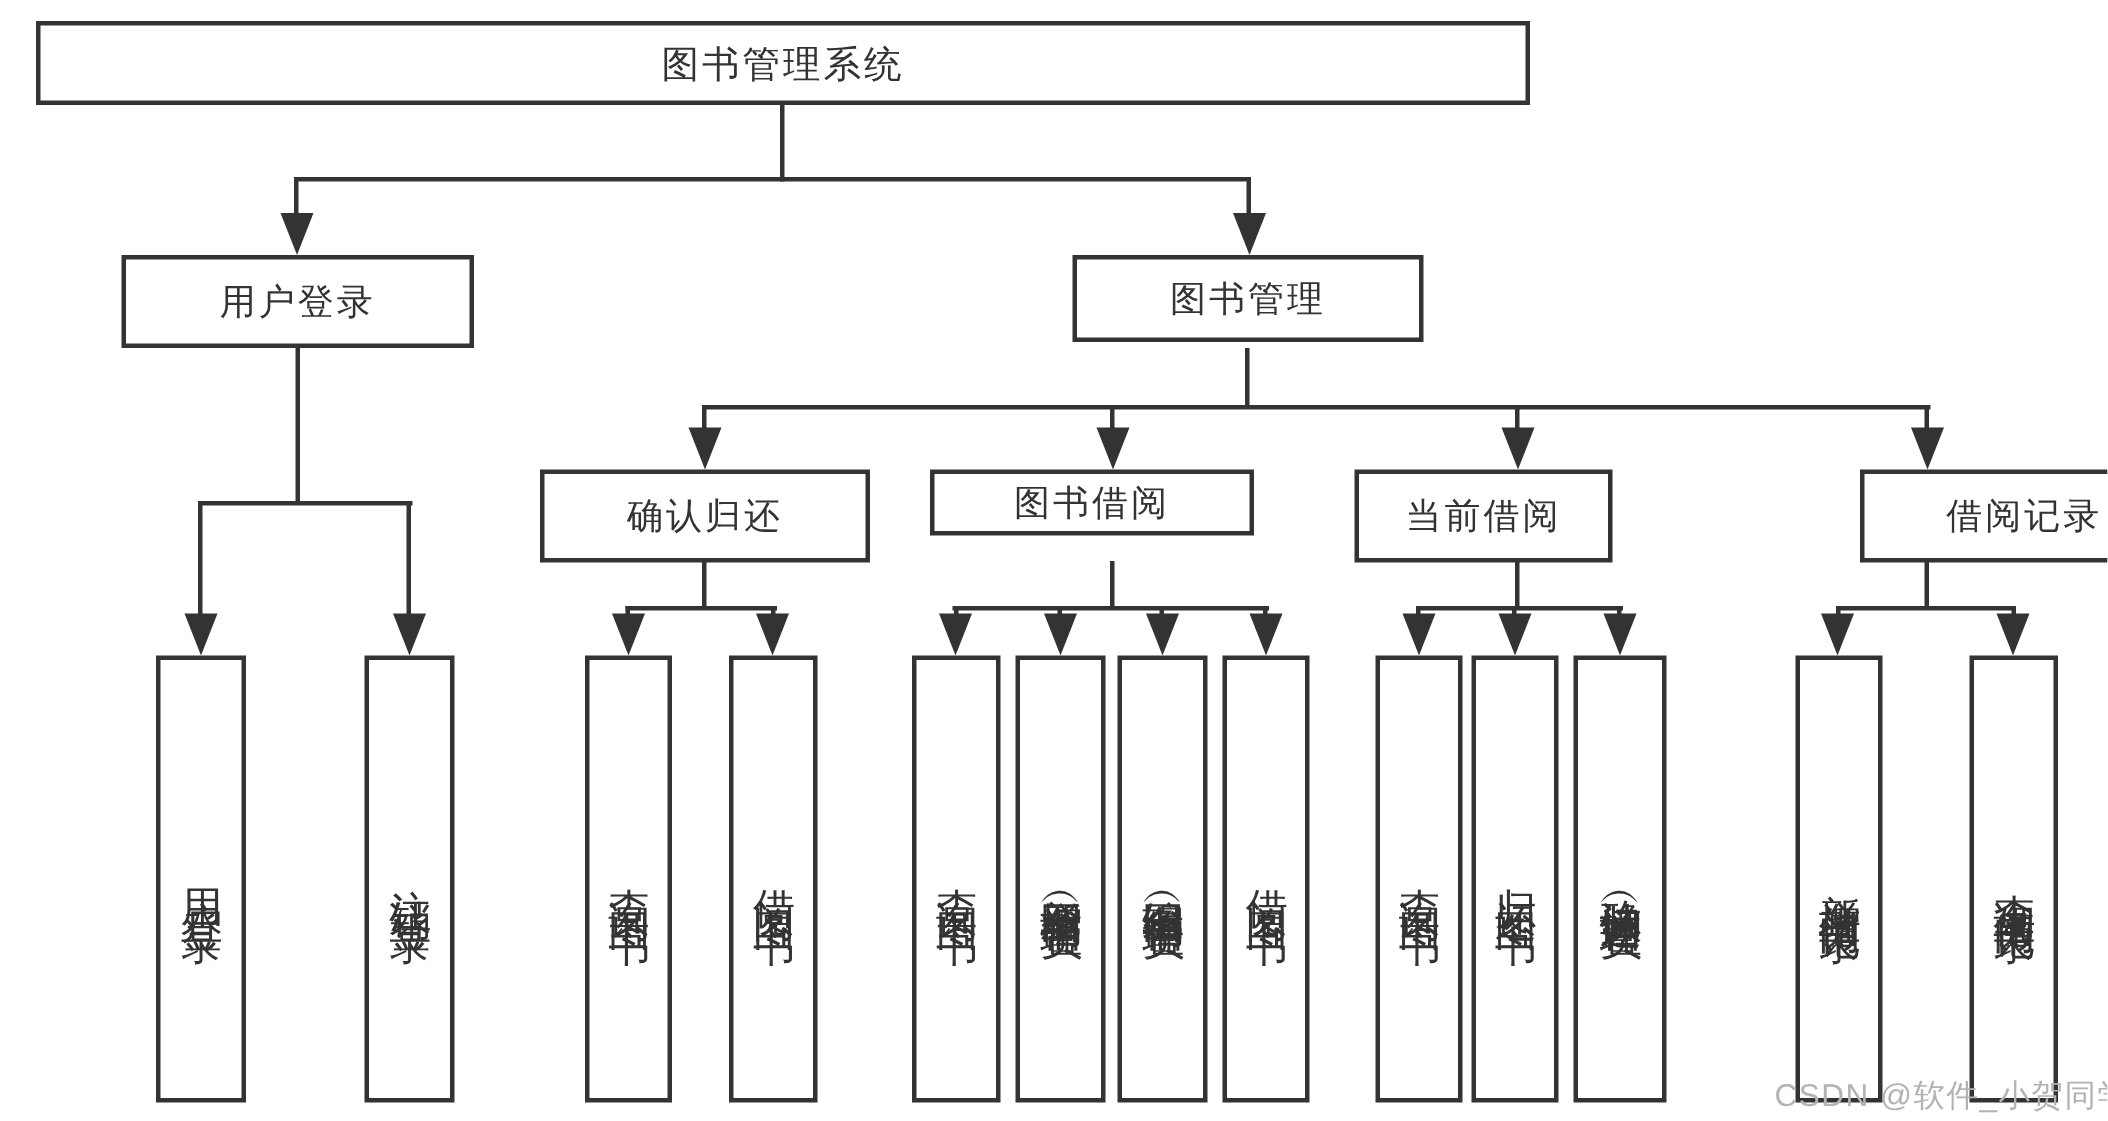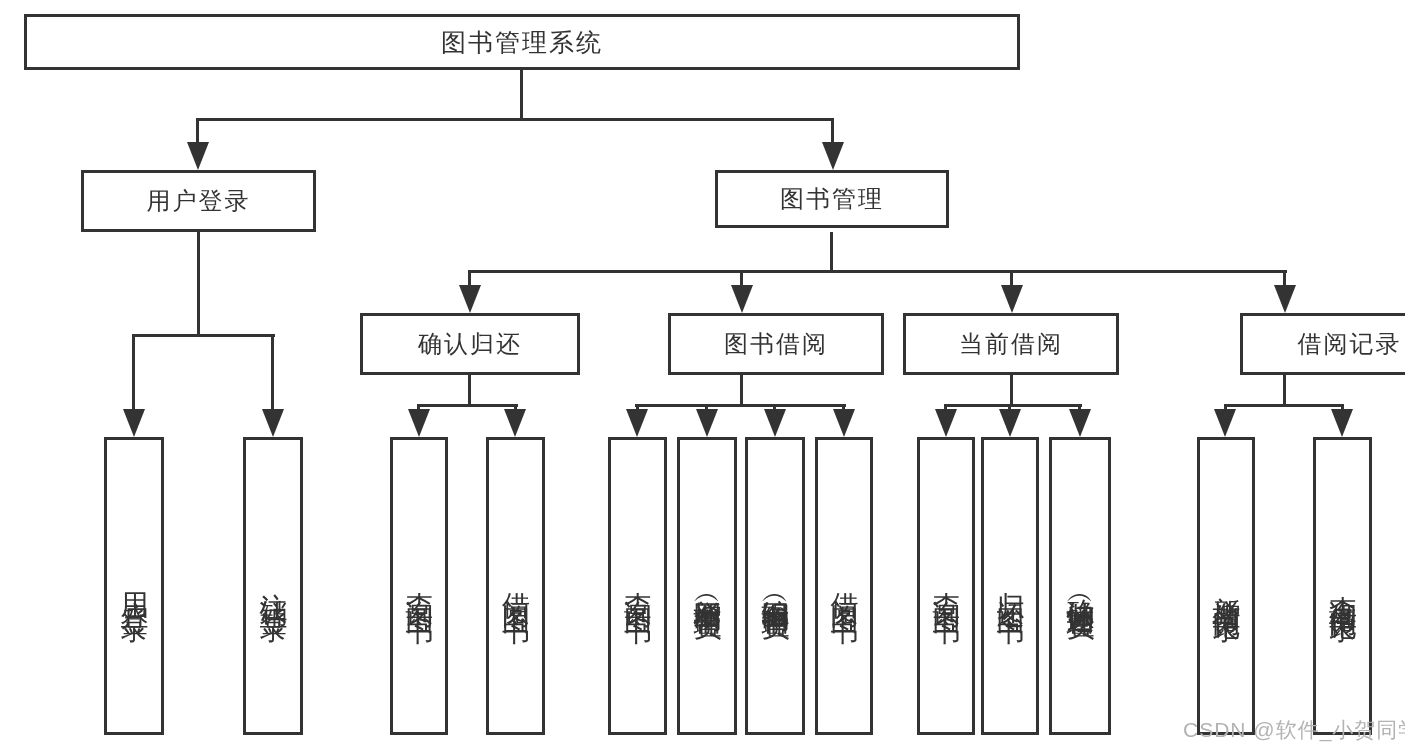--- a/index.html
+++ b/index.html
@@ -94,24 +94,24 @@
   <div class="line" style="left:1010px;top:270px;width:3px;height:17px;"></div>
   <div class="line" style="left:1283px;top:270px;width:3px;height:17px;"></div>
   <div class="arrow" style="left:459px;top:285px;"></div>
   <div class="arrow" style="left:731px;top:285px;"></div>
   <div class="arrow" style="left:1001px;top:285px;"></div>
   <div class="arrow" style="left:1274px;top:285px;"></div>
 
   <div class="box hbox" style="left:360px;top:313px;width:220px;height:62px;">
     <span>确认归还</span>
   </div>
-  <div class="box hbox" style="left:668px;top:313px;width:216px;height:62px;">
+  <div class="box hbox" style="left:620px;top:313px;width:216px;height:44px;">
     <span>图书借阅</span>
   </div>
-  <div class="box hbox" style="left:903px;top:313px;width:216px;height:62px;">
+  <div class="box hbox" style="left:903px;top:313px;width:172px;height:62px;">
     <span>当前借阅</span>
   </div>
   <div class="box hbox" style="left:1240px;top:313px;width:219px;height:62px;">
     <span>借阅记录</span>
   </div>
 
   <div class="line" style="left:468px;top:374px;width:3px;height:32px;"></div>
   <div class="line" style="left:740px;top:374px;width:3px;height:32px;"></div>
   <div class="line" style="left:1010px;top:374px;width:3px;height:32px;"></div>
   <div class="line" style="left:1283px;top:374px;width:3px;height:32px;"></div>

